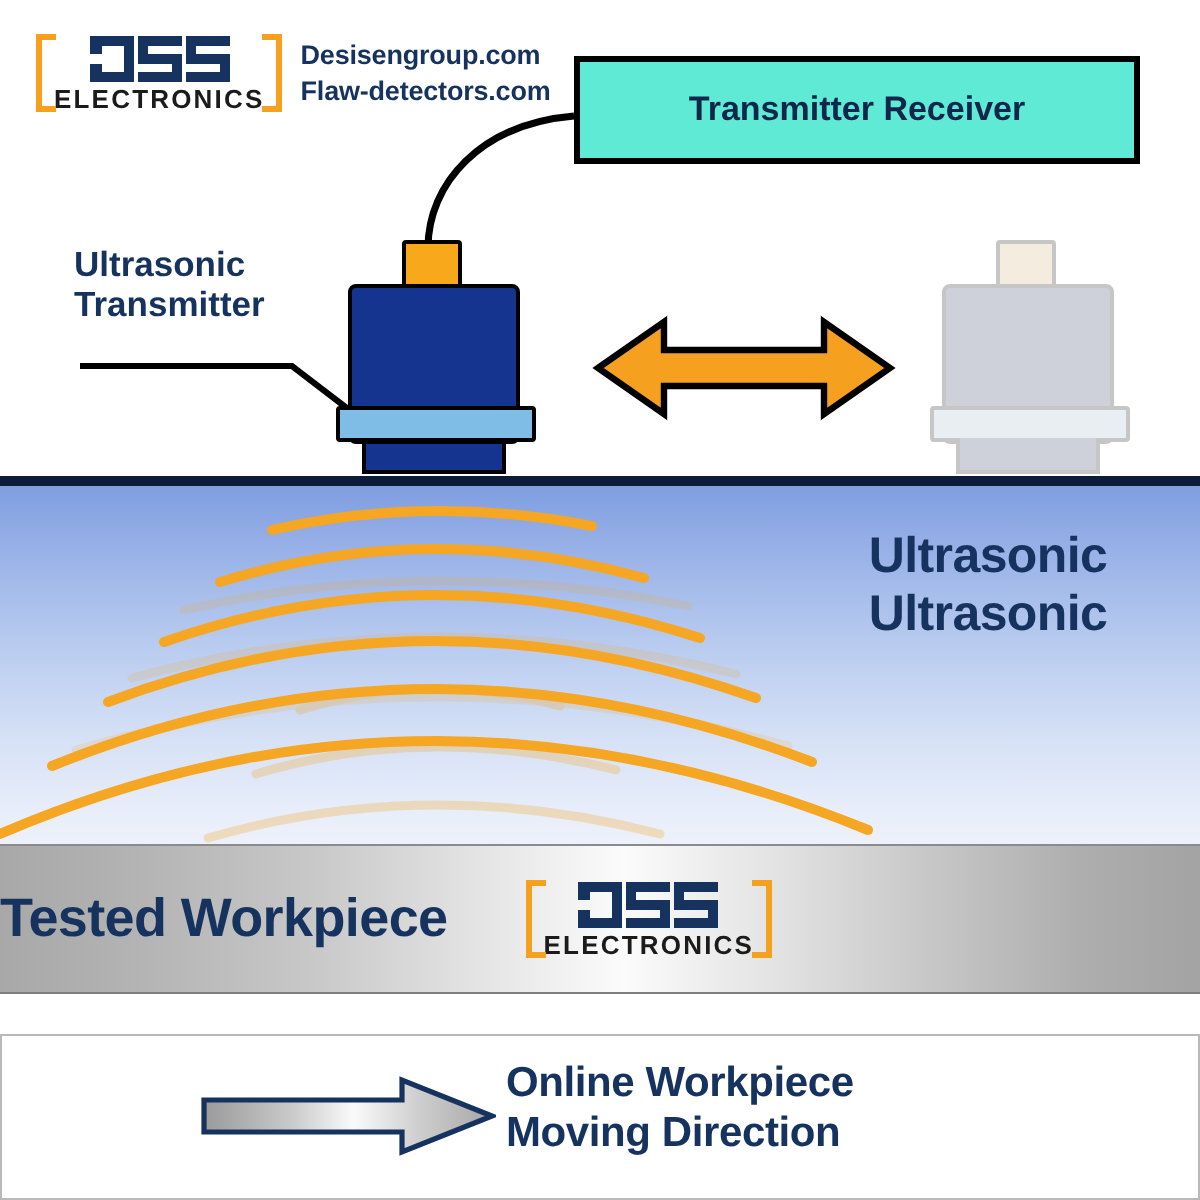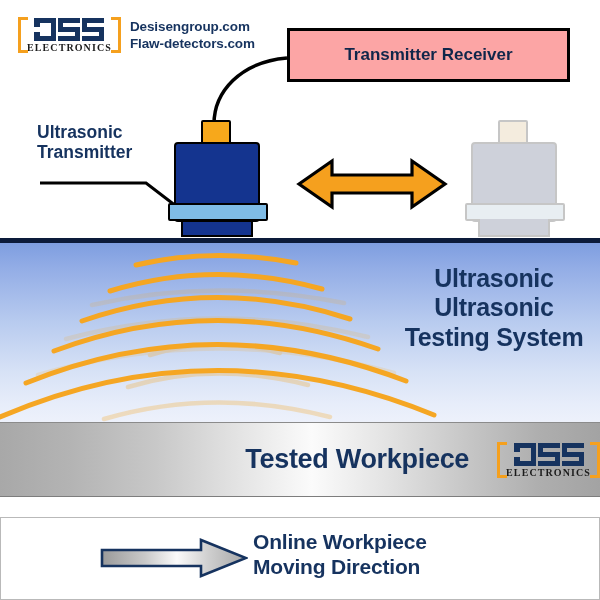--- a/index.html
+++ b/index.html
@@ -69,44 +69,43 @@
   .gD i.n { left: 0; top: 5px; width: 6px; height: 4px; }
   .gD i.n2 { left: 0; bottom: 5px; width: 6px; height: 4px; }
   
   .gS i.t { left: 0; top: 0; width: 22px; height: 5px; }
   .gS i.m { left: 0; top: 9px; width: 22px; height: 5px; }
   .gS i.b { left: 0; bottom: 0; width: 22px; height: 5px; }
   .gS i.lv { left: 0; top: 0; width: 5px; height: 9px; }
   .gS i.rv { right: 0; top: 9px; width: 5px; height: 9px; }
 
   .elec {
-    font-size: 10px;
+    font-size: 13px;
     font-weight: bold;
     letter-spacing: 1.1px;
     color: #1b1b1b;
     margin-top: 2px;
     line-height: 1;
-    font-family: Liberation Serif, serif;
   }
   .urls {
     font-size: 13.5px;
     font-weight: bold;
     color: #16335F;
     line-height: 1.28;
     letter-spacing: -0.1px;
   }
 
   
   .callout {
     position: absolute;
     left: 287px;
     top: 28px;
     width: 283px;
     height: 54px;
-    background: #fca5a5;
+    background: #5eead4;
     border: 3px solid #000000;
     display: flex;
     flex-direction: row;
     align-items: center;
     justify-content: center;
     box-sizing: border-box;
   }
   .callout div {
     font-size: 17px;
     font-weight: bold;
@@ -240,22 +239,22 @@
     width: 600px;
     height: 75px;
     background: linear-gradient(to right,
         #A8A8A8 0%, #B4B4B4 12%, #C8C8C8 26%, #E8E8E8 42%,
         #FBFBFB 52%, #E4E4E4 64%, #C6C6C6 78%, #AEAEAE 90%, #A3A3A3 100%);
     border-top: 1px solid #8b8b8b;
     border-bottom: 1px solid #7d7d7d;
     box-sizing: border-box;
     display: flex;
     align-items: center;
-    justify-content: flex-end;
-    gap: 28px;
+    justify-content: flex-start;
+    gap: 39px;
   }
   .wp-text {
     font-size: 27px;
     font-weight: bold;
     color: #16335F;
     letter-spacing: -0.3px;
   }
 
   
   .bottom {
@@ -376,21 +375,20 @@
           <path d="M 0,174 Q 214,82 434,172"></path>
         </g>
       </g>
     </svg>
   </div>
 
 
   <div class="sys-title">
     <div>Ultrasonic</div>
     <div>Ultrasonic</div>
-    <div>Testing System</div>
   </div>
 
   <div class="workpiece">
     <span class="wp-text">Tested Workpiece</span>
     <div class="logo-block">
       <span class="brk l"></span>
       <span class="brk r"></span>
       <div class="dss-word">
         <span class="g gD">
             <i class="t"></i>

